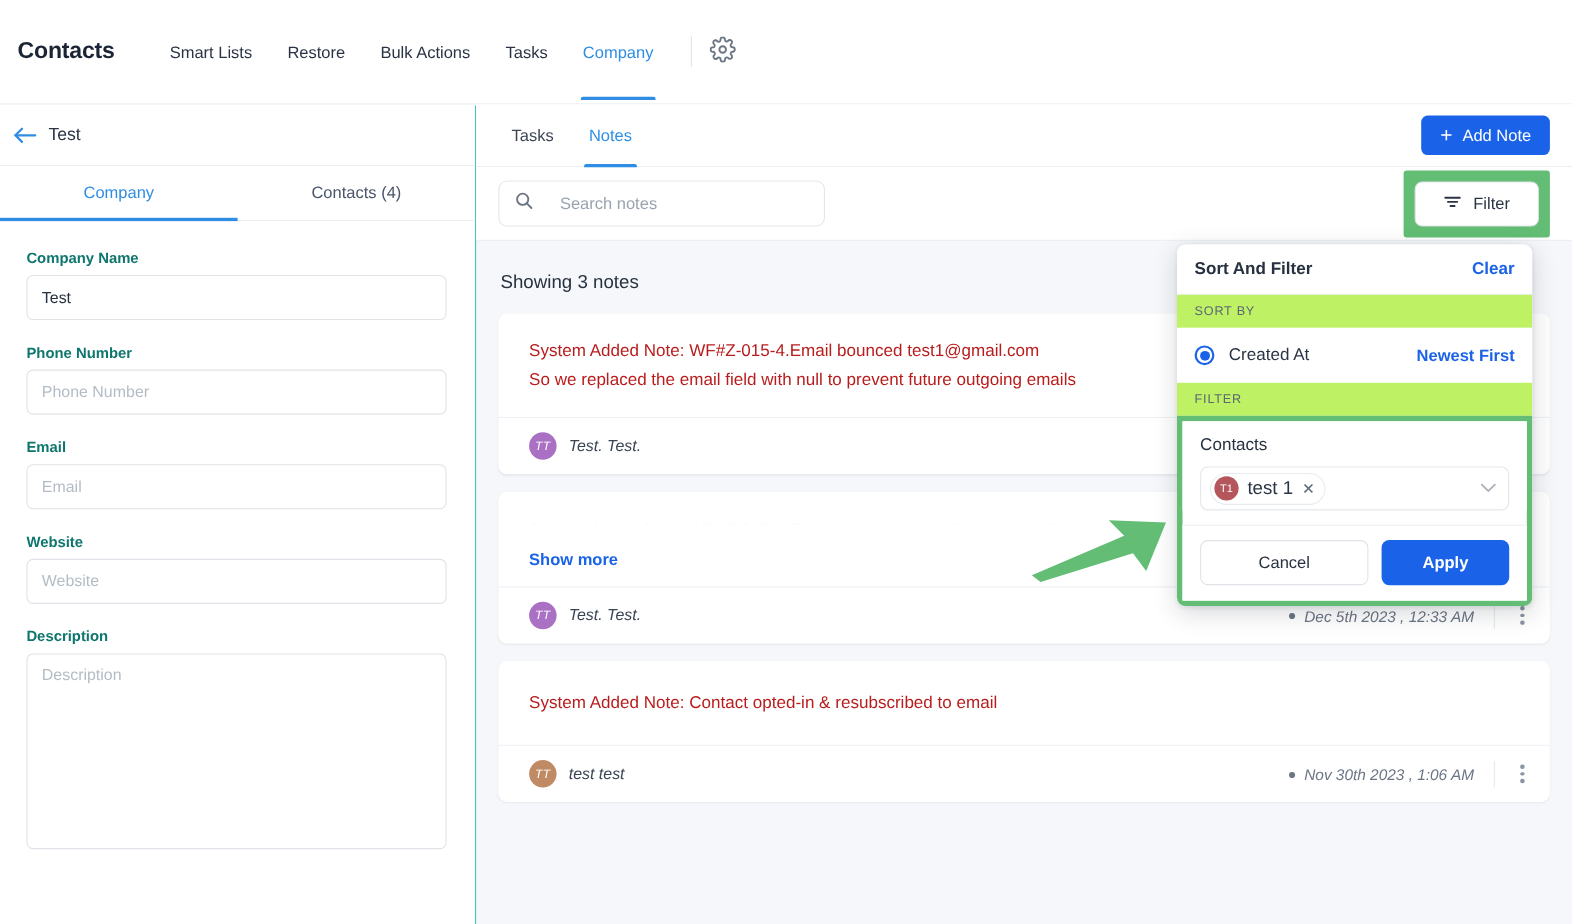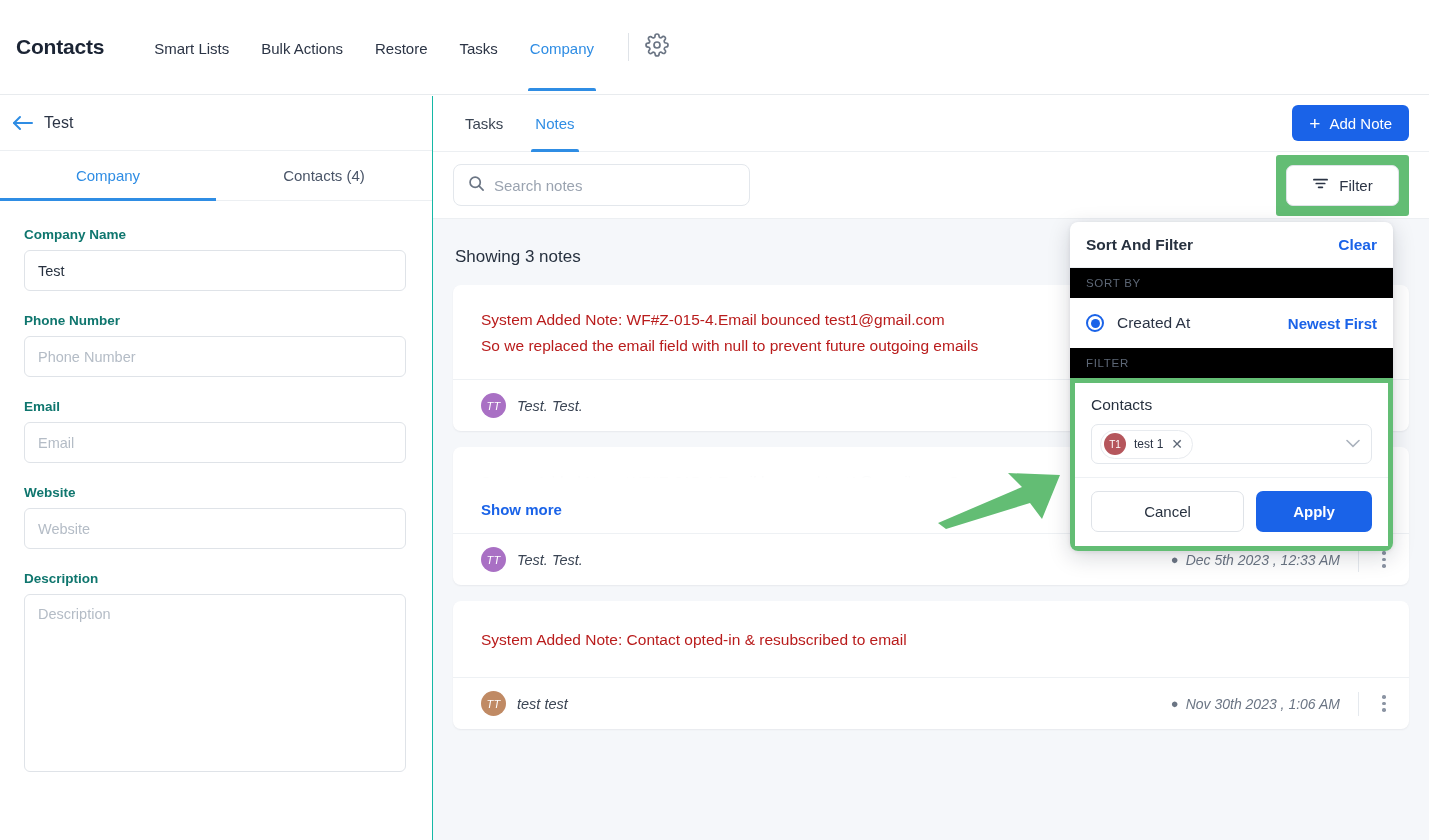--- a/index.html
+++ b/index.html
@@ -110,21 +110,21 @@
     font-family: "Liberation Sans", sans-serif;
   }
   .plus-ico { font-size: 19px; line-height: 1; font-weight: 500; }
 
   .toolbar {
     height: 67px; background: #fff; display: flex; align-items: center;
     padding: 0 20px; border-bottom: 1px solid #eceff2;
   }
   .searchbox {
     width: 297px; height: 42px; border: 1px solid #e3e7ec; border-radius: 8px;
-    display: flex; align-items: center; gap: 9px; padding: 14px 14px; background: #fff;
+    display: flex; align-items: center; gap: 24px; padding: 14px 14px; background: #fff;
   }
   .search-ph { font-size: 15px; color: #9aa3b0; }
 
   .filter-wrap { margin-left: auto; position: relative; }
   .filter-hl {
     border: 5px solid #63bd74; padding: 5px; border-radius: 3px;
     background: #63bd74;
   }
   .filter-btn {
     width: 113px; height: 41px; background: #fff; border: 1px solid #dfe3e8;
@@ -177,21 +177,21 @@
     box-shadow: 0 6px 22px rgba(16,24,40,.17), 0 1px 4px rgba(16,24,40,.08);
     z-index: 30; overflow: hidden;
   }
   .pop-head {
     height: 46px; display: flex; align-items: center; padding: 0 16px;
     border-bottom: 1px solid #edf0f3;
   }
   .pop-title { font-size: 15.5px; font-weight: bold; color: #27313f; }
   .pop-clear { margin-left: auto; font-size: 15.5px; color: #1a63e8; font-weight: bold; cursor: pointer; }
   .pop-section {
-    background: #000000; height: 30px; display: flex; align-items: center;
+    background: #bef264; height: 30px; display: flex; align-items: center;
     padding: 0 16px; font-size: 11.5px; letter-spacing: .7px; color: #5d6776;
   }
   .pop-row {
     height: 50px; display: flex; align-items: center; padding: 0 16px; background: #fff;
   }
   .radio {
     width: 18px; height: 18px; border-radius: 50%; border: 2px solid #1a63e8;
     display: flex; align-items: center; justify-content: center; margin-right: 13px;
     cursor: pointer; flex: 0 0 auto;
   }
@@ -209,21 +209,21 @@
   }
   .chip {
     display: flex; align-items: center; gap: 8px; background: #fff;
     border: 1px solid #e8ebef; border-radius: 16px; height: 29px;
     padding: 0 9px 0 3px;
   }
   .chip-avatar {
     width: 22px; height: 22px; border-radius: 50%; color: #fff; font-size: 10px;
     display: flex; align-items: center; justify-content: center; flex: 0 0 auto;
   }
-  .chip-label { font-size: 12px; color: #2b3445; }
+  .chip-label { font-size: 17px; color: #2b3445; }
   .chip-x { font-size: 14px; color: #5d6776; line-height: 1; cursor: pointer; }
   .ms-caret { margin-left: auto; color: #aab2bd; font-size: 12px; padding-right: 3px; }
 
   .pop-actions {
     display: flex; gap: 12px; padding: 13px 16px 14px 16px;
     border-top: 1px solid #eef1f4; background: #fff; margin-top: 13px;
   }
   .btn-cancel {
     flex: 0 0 153px; height: 41px; border: 1px solid #dfe3e8; background: #fff;
     border-radius: 7px; font-size: 15px; color: #27313f; cursor: pointer;
@@ -239,22 +239,22 @@
 </style>
 </head>
 <body>
 
 <div id="app">
 
   <div class="topnav">
     <div class="topnav-title">Contacts</div>
     <div class="topnav-items">
       <div class="topnav-item">Smart Lists</div>
+      <div class="topnav-item">Restore</div>
       <div class="topnav-item">Bulk Actions</div>
-      <div class="topnav-item">Restore</div>
       <div class="topnav-item">Tasks</div>
       <div class="topnav-item active">Company</div>
     </div>
     <div class="topnav-sep"></div>
     <div class="gear-btn">
       <span>
         <svg width="24" height="24" viewBox="0 0 24 24" fill="none" stroke="#6b7584" stroke-width="1.7">
           <circle cx="12" cy="12" r="3"></circle>
           <path d="M19.4 15a1.6 1.6 0 0 0 .3 1.8l.1.1a2 2 0 1 1-2.8 2.8l-.1-.1a1.6 1.6 0 0 0-1.8-.3 1.6 1.6 0 0 0-1 1.5V21a2 2 0 1 1-4 0v-.1a1.6 1.6 0 0 0-1-1.5 1.6 1.6 0 0 0-1.8.3l-.1.1a2 2 0 1 1-2.8-2.8l.1-.1a1.6 1.6 0 0 0 .3-1.8 1.6 1.6 0 0 0-1.5-1H3a2 2 0 1 1 0-4h.1a1.6 1.6 0 0 0 1.5-1 1.6 1.6 0 0 0-.3-1.8l-.1-.1a2 2 0 1 1 2.8-2.8l.1.1a1.6 1.6 0 0 0 1.8.3H9a1.6 1.6 0 0 0 1-1.5V3a2 2 0 1 1 4 0v.1a1.6 1.6 0 0 0 1 1.5 1.6 1.6 0 0 0 1.8-.3l.1-.1a2 2 0 1 1 2.8 2.8l-.1.1a1.6 1.6 0 0 0-.3 1.8V9a1.6 1.6 0 0 0 1.5 1H21a2 2 0 1 1 0 4h-.1a1.6 1.6 0 0 0-1.5 1z"></path>
         </svg>

